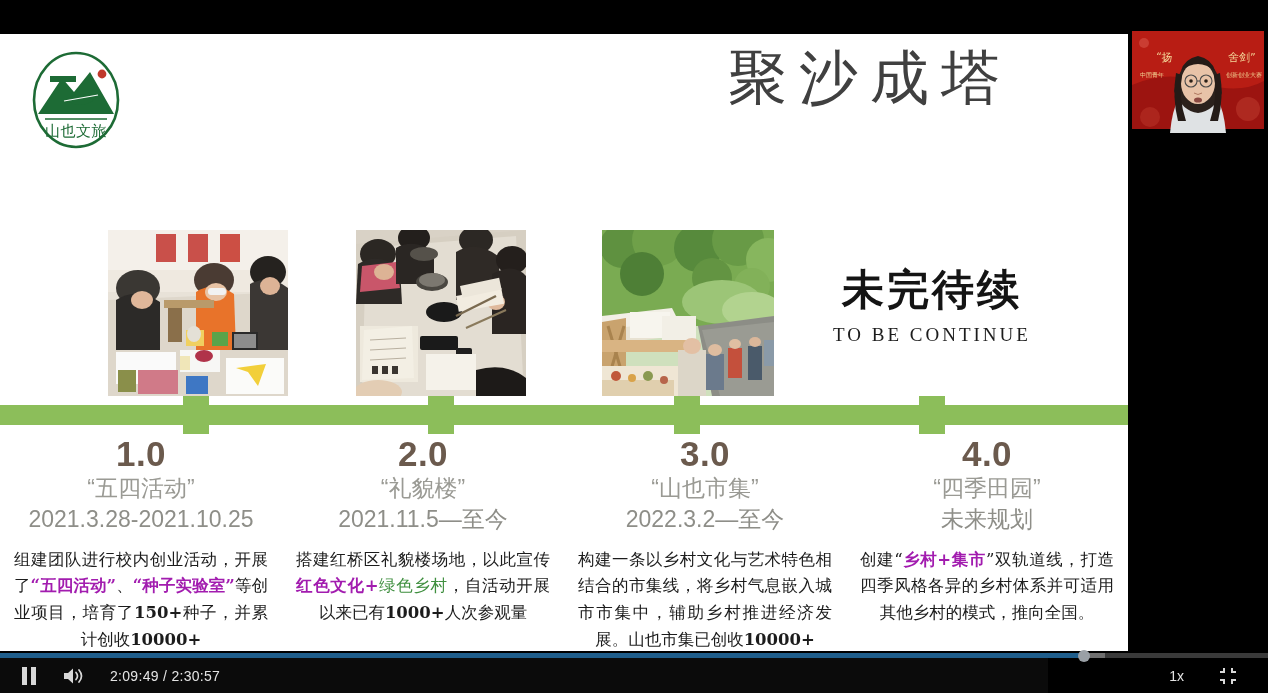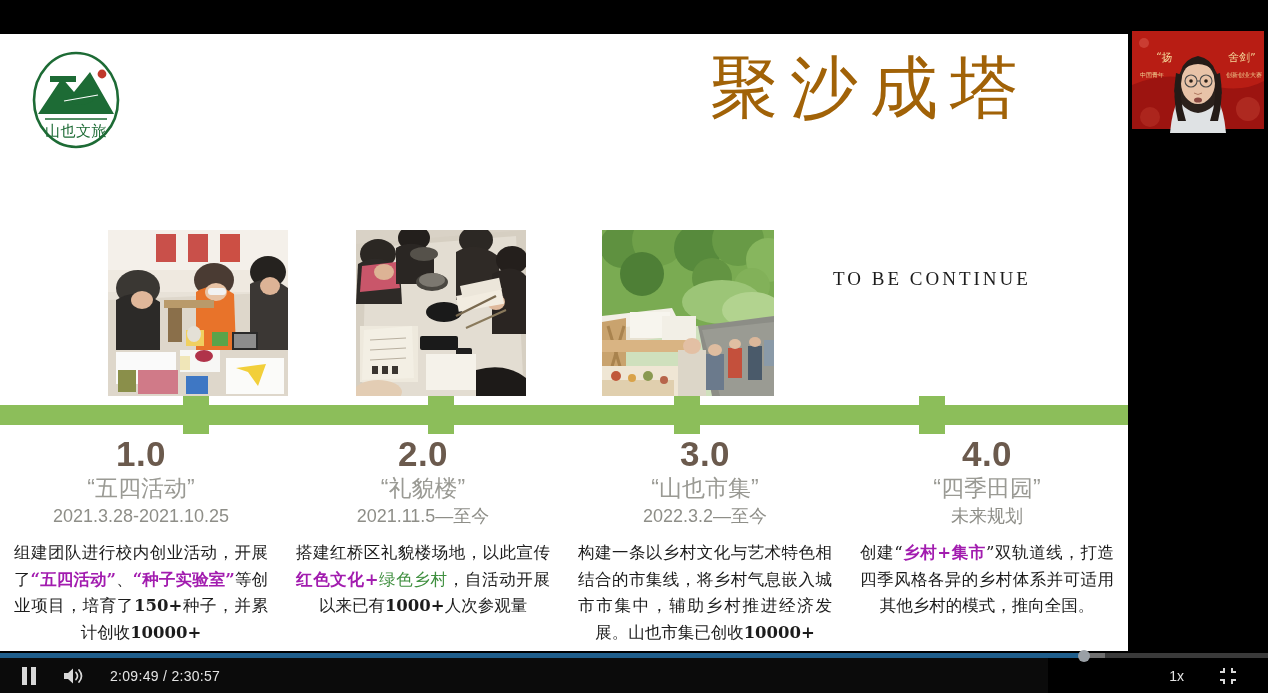--- a/index.html
+++ b/index.html
@@ -34,24 +34,24 @@
   #logo-wrap svg { display: block; width: 100%; height: 100%; }
 
   
   #title-block {
     position: absolute;
     left: 630px; top: 14px;
     width: 480px;
     text-align: center;
   }
   #slide-title-cn {
-    font-family: Liberation Serif, serif;
-    font-size: 68px;
+    font-family: Liberation Mono, monospace;
+    font-size: 59px;
     letter-spacing: 12px;
-    color: #a16207;
+    color: #404040;
     line-height: 1.18;
     white-space: nowrap;
     font-weight: 400;
   }
   #slide-title-en {
     margin-top: 4px;
     font-size: 35px;
     letter-spacing: 1.5px;
     color: #6b5a4d;
     white-space: nowrap;
@@ -135,21 +135,21 @@
     letter-spacing: 0.5px;
   }
   .col-name {
     font-size: 23px;
     color: #9a9a94;
     line-height: 1.3;
     margin-top: 1px;
     white-space: nowrap;
   }
   .col-date {
-    font-size: 18px;
+    font-size: 23px;
     color: #8e8e88;
     line-height: 1.3;
     margin-top: 1px;
     white-space: nowrap;
   }
   .col-body {
     margin-top: 12px;
     font-family: "DejaVu Serif", "Liberation Serif", serif;
     font-size: 16.5px;
     line-height: 1.62;
@@ -380,20 +380,21 @@
         <ellipse cx="113" cy="120" rx="7" ry="6" fill="#dfbda0"></ellipse>
         <rect x="126" y="118" width="14" height="30" fill="#c4503c"></rect>
         <ellipse cx="133" cy="114" rx="6" ry="5" fill="#e0bfa2"></ellipse>
         <rect x="146" y="116" width="14" height="34" fill="#4a5a6a"></rect>
         <ellipse cx="153" cy="112" rx="6" ry="5" fill="#dbb79a"></ellipse>
         <rect x="162" y="110" width="10" height="26" fill="#8a9aa8"></rect>
       </svg>
     </div>
 
     <div id="tbc-block">
+      <div id="tbc-cn">未完待续</div>
       <div id="tbc-en">TO BE CONTINUE</div>
     </div>
 
     <div id="timeline-bar"></div>
     <div class="timeline-marker" id="marker-1"></div>
     <div class="timeline-marker" id="marker-2"></div>
     <div class="timeline-marker" id="marker-3"></div>
     <div class="timeline-marker" id="marker-4"></div>
 
     <div id="columns">

